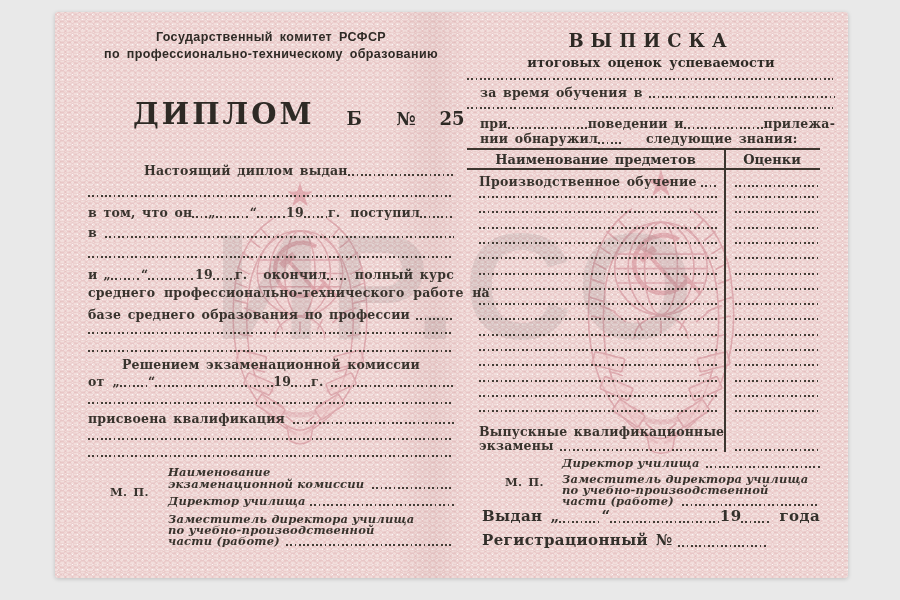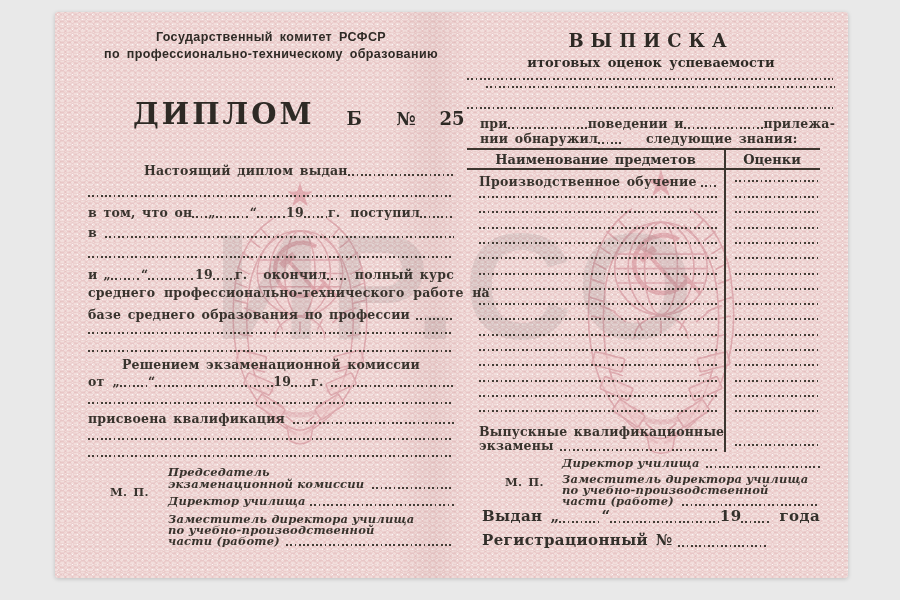--- a/index.html
+++ b/index.html
@@ -42,21 +42,21 @@
   .vsub{font:700 13px/1 "DejaVu Serif",serif;color:#2e2a25;word-spacing:3px;}
   .th{font:700 13px/1 "DejaVu Serif",serif;color:#33302b;word-spacing:2px;}
   .d{height:2px;align-self:flex-end;margin:0 0 2px 0;min-width:6px;
      background-image:repeating-linear-gradient(90deg,#433d36 0 1.7px,transparent 1.7px 4.3px);}
   .f1{flex:1;}
   .dotline{position:absolute;left:0;right:2px;height:2px;
      background-image:repeating-linear-gradient(90deg,#433d36 0 1.7px,transparent 1.7px 4.3px);}
   .hr{position:absolute;left:0;width:353px;height:1.5px;background:#3c362f;}
   .hr2{height:2.2px;}
   .vr{position:absolute;left:257px;top:136px;width:1.5px;height:304px;background:#3c362f;}
-  .trow{position:absolute;left:12px;width:341px;display:flex;align-items:center;}
+  .trow{position:absolute;left:12px;width:341px;display:flex;align-items:flex-end;}
   .tc1{width:238px;display:flex;align-items:flex-end;}
   .tc2{margin-left:18px;flex:1;display:flex;align-items:flex-end;}
   .mp{position:absolute;}
   .sp{display:inline-block;}
 </style>
 </head>
 <body>
 
 <svg width="0" height="0" style="position:absolute">
   <defs>
@@ -194,21 +194,21 @@
 
       <div class="r" style="top:400px">
           <span class="t">присвоена квалификация</span>
           <span class="d f1" style="margin-left:8px"></span>
         </div>
       <div class="dotline" style="top:426px"></div>
       <div class="dotline" style="top:443px"></div>
 
       <span class="t mp" style="left:22px;top:474px;font-size:11.5px">М. П.</span>
       <div class="r" style="top:454px;left:80px">
-          <span class="i">Председатель</span>
+          <span class="i">Наименование</span>
         </div>
       <div class="r" style="top:466px;left:80px">
           <span class="i">экзаменационной комиссии</span>
           <span class="d f1" style="margin-left:8px"></span>
         </div>
       <div class="r" style="top:483px;left:80px">
           <span class="i">Директор училища</span>
           <span class="d f1" style="margin-left:4px"></span>
         </div>
       <div class="r" style="top:501px;left:80px">
@@ -226,20 +226,21 @@
     <div class="page pr">
       <div class="r c" style="top:20px">
           <span class="vtitle">ВЫПИСКА</span>
         </div>
       <div class="r c" style="top:44px">
           <span class="vsub">итоговых оценок успеваемости</span>
         </div>
 
       <div class="dotline" style="top:66px"></div>
       <div class="r" style="top:74px;left:13px">
+          <span class="t">за время обучения в</span>
           <span class="d f1" style="margin-left:6px"></span>
         </div>
       <div class="dotline" style="top:95px"></div>
 
       <div class="r" style="top:105px;left:13px">
         <span class="t">при</span>
         <span class="d f1"></span>
         <span class="t">поведении и</span>
         <span class="d f1"></span>
         <span class="t">прилежа-</span>

